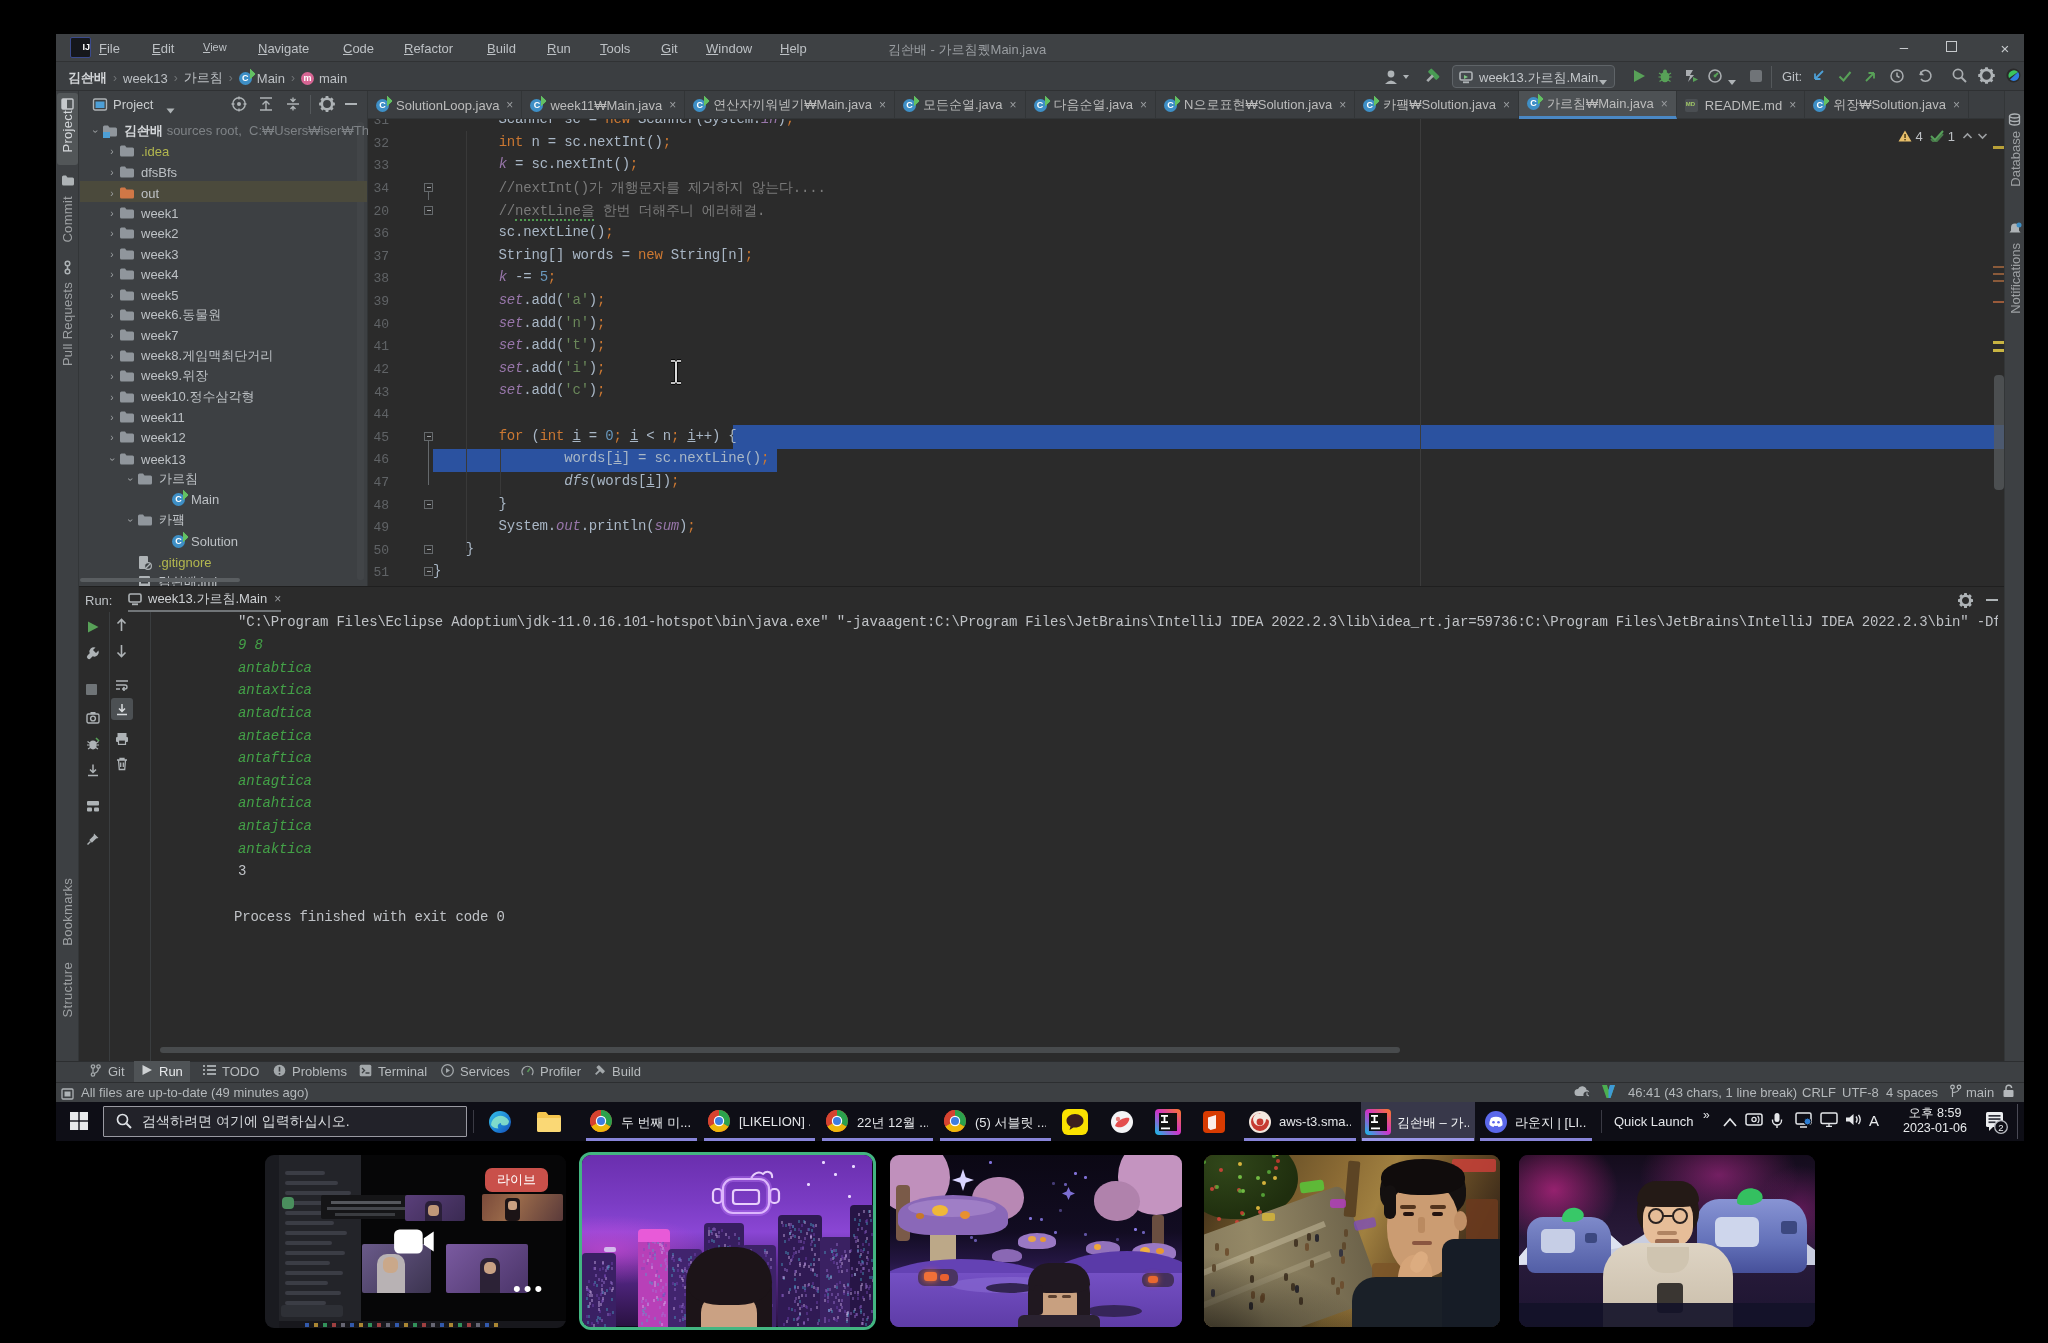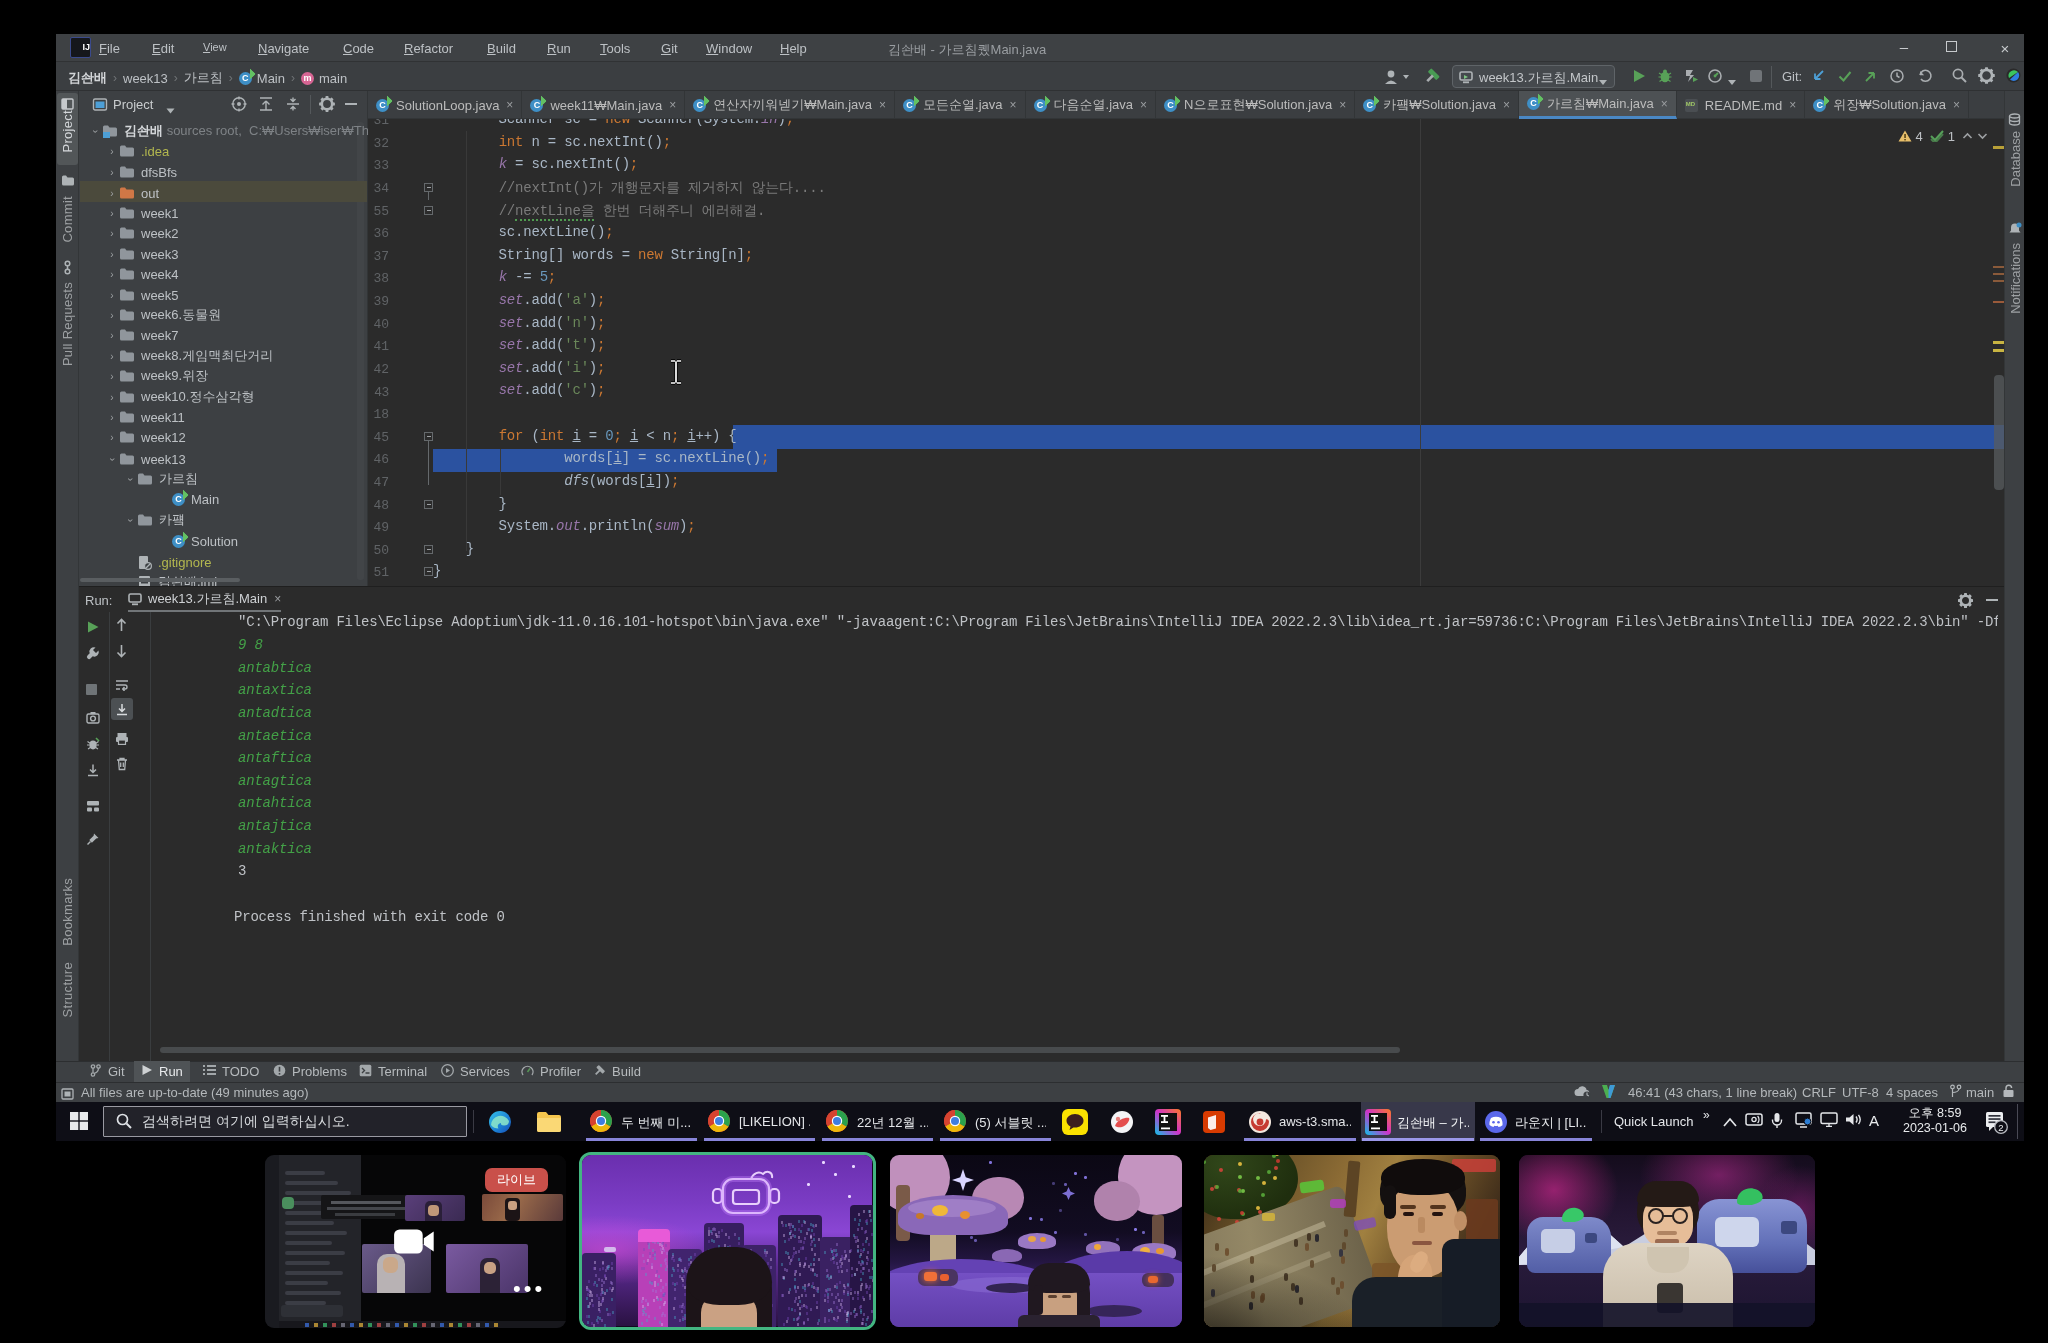--- a/index.html
+++ b/index.html
@@ -435,39 +435,39 @@
     <div class="abs" style="left:98px;top:12px;width:1px;height:420px;background:#393939"></div>
     <div class="abs" style="left:132px;top:330px;width:1px;height:46px;background:#393939"></div>
     <div style="position:absolute;top:-6.0px;left:0;width:21px;text-align:right;color:#606366;font-family:'Liberation Mono',monospace;font-size:13px">31</div>
     <div class="cl" style="top:-8.0px;left:65px">        Scanner sc = <span class="kw">new</span> Scanner(System.<span class="fd">in</span>)<span class="sem">;</span></div>
     <div style="position:absolute;top:16.6px;left:0;width:21px;text-align:right;color:#606366;font-family:'Liberation Mono',monospace;font-size:13px">32</div>
     <div class="cl" style="top:14.6px;left:65px">        <span class="kw">int</span> n = sc.nextInt()<span class="sem">;</span></div>
     <div style="position:absolute;top:39.2px;left:0;width:21px;text-align:right;color:#606366;font-family:'Liberation Mono',monospace;font-size:13px">33</div>
     <div class="cl" style="top:37.2px;left:65px">        <span class="fd">k</span> = sc.nextInt()<span class="sem">;</span></div>
     <div style="position:absolute;top:61.8px;left:0;width:21px;text-align:right;color:#606366;font-family:'Liberation Mono',monospace;font-size:13px">34</div>
     <div class="cl" style="top:59.8px;left:65px">        <span class="cmt">//nextInt()가 개행문자를 제거하지 않는다....</span></div>
-    <div style="position:absolute;top:84.5px;left:0;width:21px;text-align:right;color:#606366;font-family:'Liberation Mono',monospace;font-size:13px">55</div>
+    <div style="position:absolute;top:84.5px;left:0;width:21px;text-align:right;color:#606366;font-family:'Liberation Mono',monospace;font-size:13px">20</div>
     <div class="cl" style="top:82.5px;left:65px">        <span class="cmt">//<span style="border-bottom:2px dotted #4f9b50">nextLine을</span> 한번 더해주니 에러해결.</span></div>
     <div style="position:absolute;top:107.1px;left:0;width:21px;text-align:right;color:#606366;font-family:'Liberation Mono',monospace;font-size:13px">36</div>
     <div class="cl" style="top:105.1px;left:65px">        sc.nextLine()<span class="sem">;</span></div>
     <div style="position:absolute;top:129.7px;left:0;width:21px;text-align:right;color:#606366;font-family:'Liberation Mono',monospace;font-size:13px">37</div>
     <div class="cl" style="top:127.7px;left:65px">        String[] words = <span class="kw">new</span> String[n]<span class="sem">;</span></div>
     <div style="position:absolute;top:152.3px;left:0;width:21px;text-align:right;color:#606366;font-family:'Liberation Mono',monospace;font-size:13px">38</div>
     <div class="cl" style="top:150.3px;left:65px">        <span class="fd">k</span> -= <span class="num">5</span><span class="sem">;</span></div>
     <div style="position:absolute;top:174.9px;left:0;width:21px;text-align:right;color:#606366;font-family:'Liberation Mono',monospace;font-size:13px">39</div>
     <div class="cl" style="top:172.9px;left:65px">        <span class="fd">set</span>.add(<span class="str">'a'</span>)<span class="sem">;</span></div>
     <div style="position:absolute;top:197.6px;left:0;width:21px;text-align:right;color:#606366;font-family:'Liberation Mono',monospace;font-size:13px">40</div>
     <div class="cl" style="top:195.6px;left:65px">        <span class="fd">set</span>.add(<span class="str">'n'</span>)<span class="sem">;</span></div>
     <div style="position:absolute;top:220.2px;left:0;width:21px;text-align:right;color:#606366;font-family:'Liberation Mono',monospace;font-size:13px">41</div>
     <div class="cl" style="top:218.2px;left:65px">        <span class="fd">set</span>.add(<span class="str">'t'</span>)<span class="sem">;</span></div>
     <div style="position:absolute;top:242.8px;left:0;width:21px;text-align:right;color:#606366;font-family:'Liberation Mono',monospace;font-size:13px">42</div>
     <div class="cl" style="top:240.8px;left:65px">        <span class="fd">set</span>.add(<span class="str">'i'</span>)<span class="sem">;</span></div>
     <div style="position:absolute;top:265.4px;left:0;width:21px;text-align:right;color:#606366;font-family:Liberation Sans, sans-serif;font-size:13px">43</div>
     <div class="cl" style="top:263.4px;left:65px">        <span class="fd">set</span>.add(<span class="str">'c'</span>)<span class="sem">;</span></div>
-    <div style="position:absolute;top:288.0px;left:0;width:21px;text-align:right;color:#606366;font-family:'Liberation Mono',monospace;font-size:13px">18</div>
+    <div style="position:absolute;top:288.0px;left:0;width:21px;text-align:right;color:#606366;font-family:'Liberation Mono',monospace;font-size:13px">44</div>
     <div class="cl" style="top:286.0px;left:65px"></div>
     <div style="position:absolute;top:310.7px;left:0;width:21px;text-align:right;color:#606366;font-family:'Liberation Mono',monospace;font-size:13px">45</div>
     <div class="cl" style="top:308.7px;left:65px">        <span class="kw">for</span> (<span class="kw">int</span> <u>i</u> = <span class="num">0</span><span class="sem">;</span> <u>i</u> &lt; n<span class="sem">;</span> <u>i</u>++) {</div>
     <div style="position:absolute;top:333.3px;left:0;width:21px;text-align:right;color:#606366;font-family:'Liberation Mono',monospace;font-size:13px">46</div>
     <div class="cl" style="top:331.3px;left:65px">                words[<u>i</u>] = sc.nextLine()<span class="sem">;</span></div>
     <div style="position:absolute;top:355.9px;left:0;width:21px;text-align:right;color:#606366;font-family:'Liberation Mono',monospace;font-size:13px">47</div>
     <div class="cl" style="top:353.9px;left:65px">                <span class="it">dfs</span>(words[<u>i</u>])<span class="sem">;</span></div>
     <div style="position:absolute;top:378.5px;left:0;width:21px;text-align:right;color:#606366;font-family:'Liberation Mono',monospace;font-size:13px">48</div>
     <div class="cl" style="top:376.5px;left:65px">        }</div>
     <div style="position:absolute;top:401.1px;left:0;width:21px;text-align:right;color:#606366;font-family:'Liberation Mono',monospace;font-size:13px">49</div>

